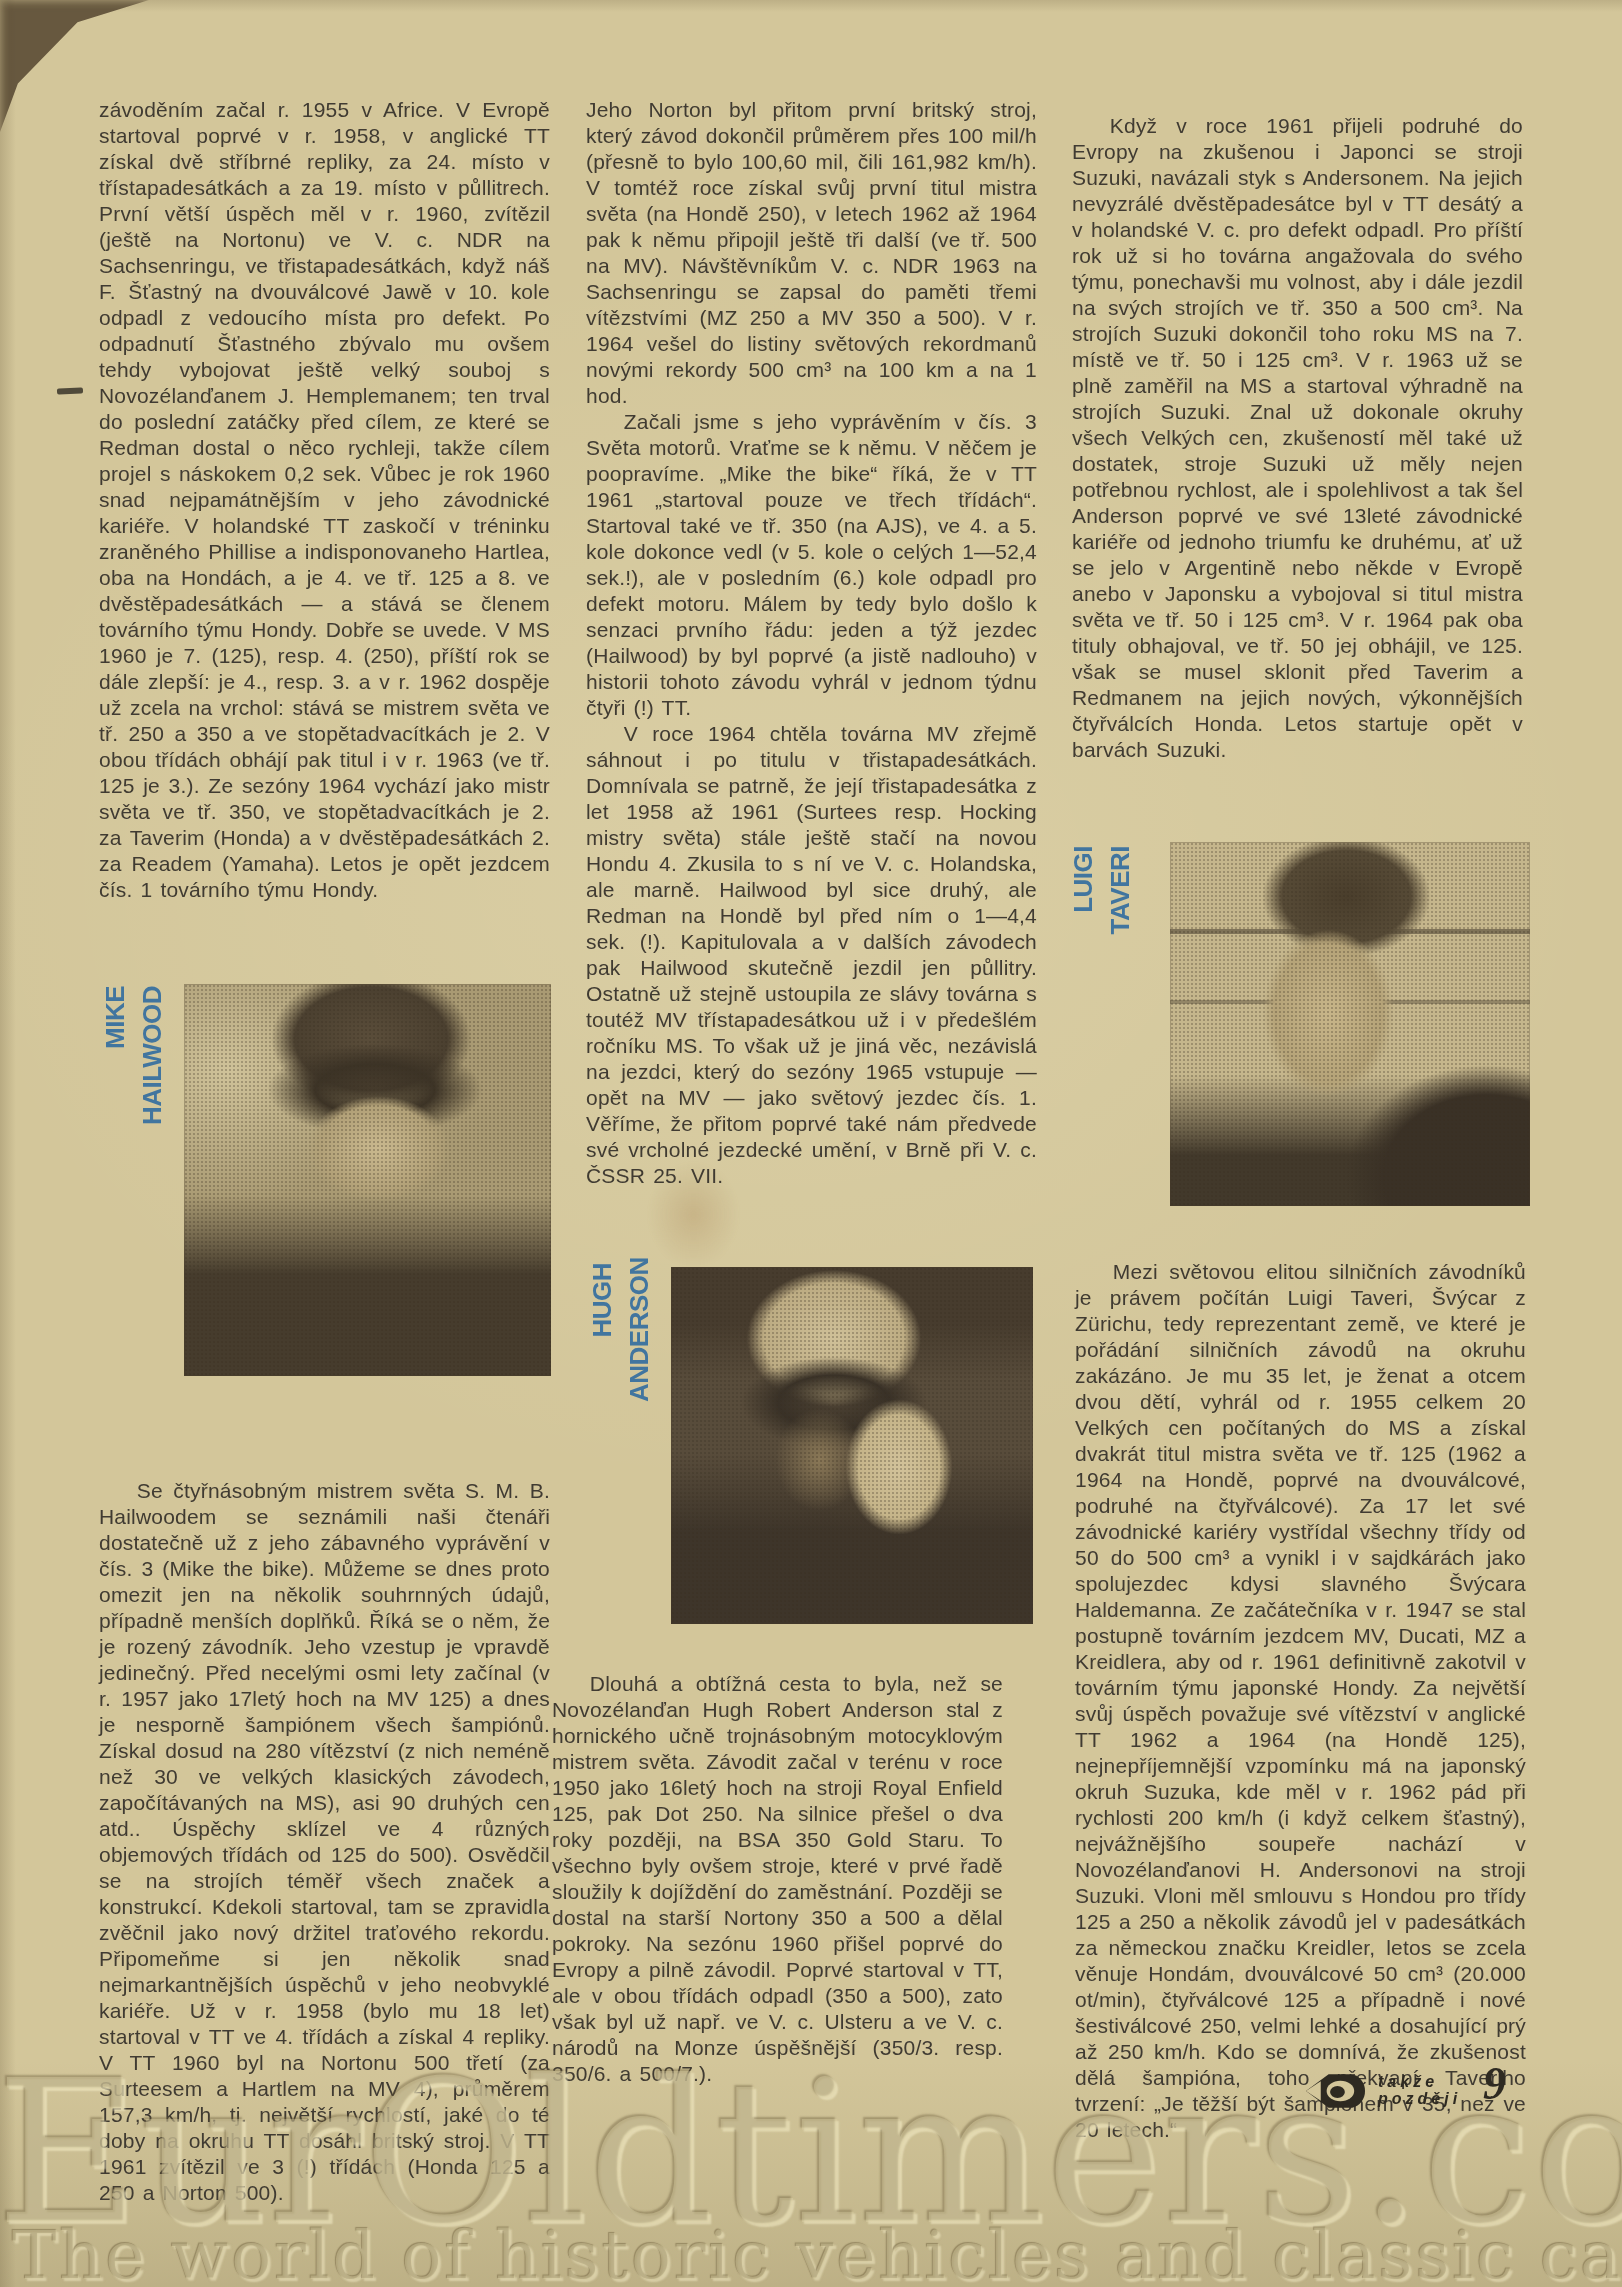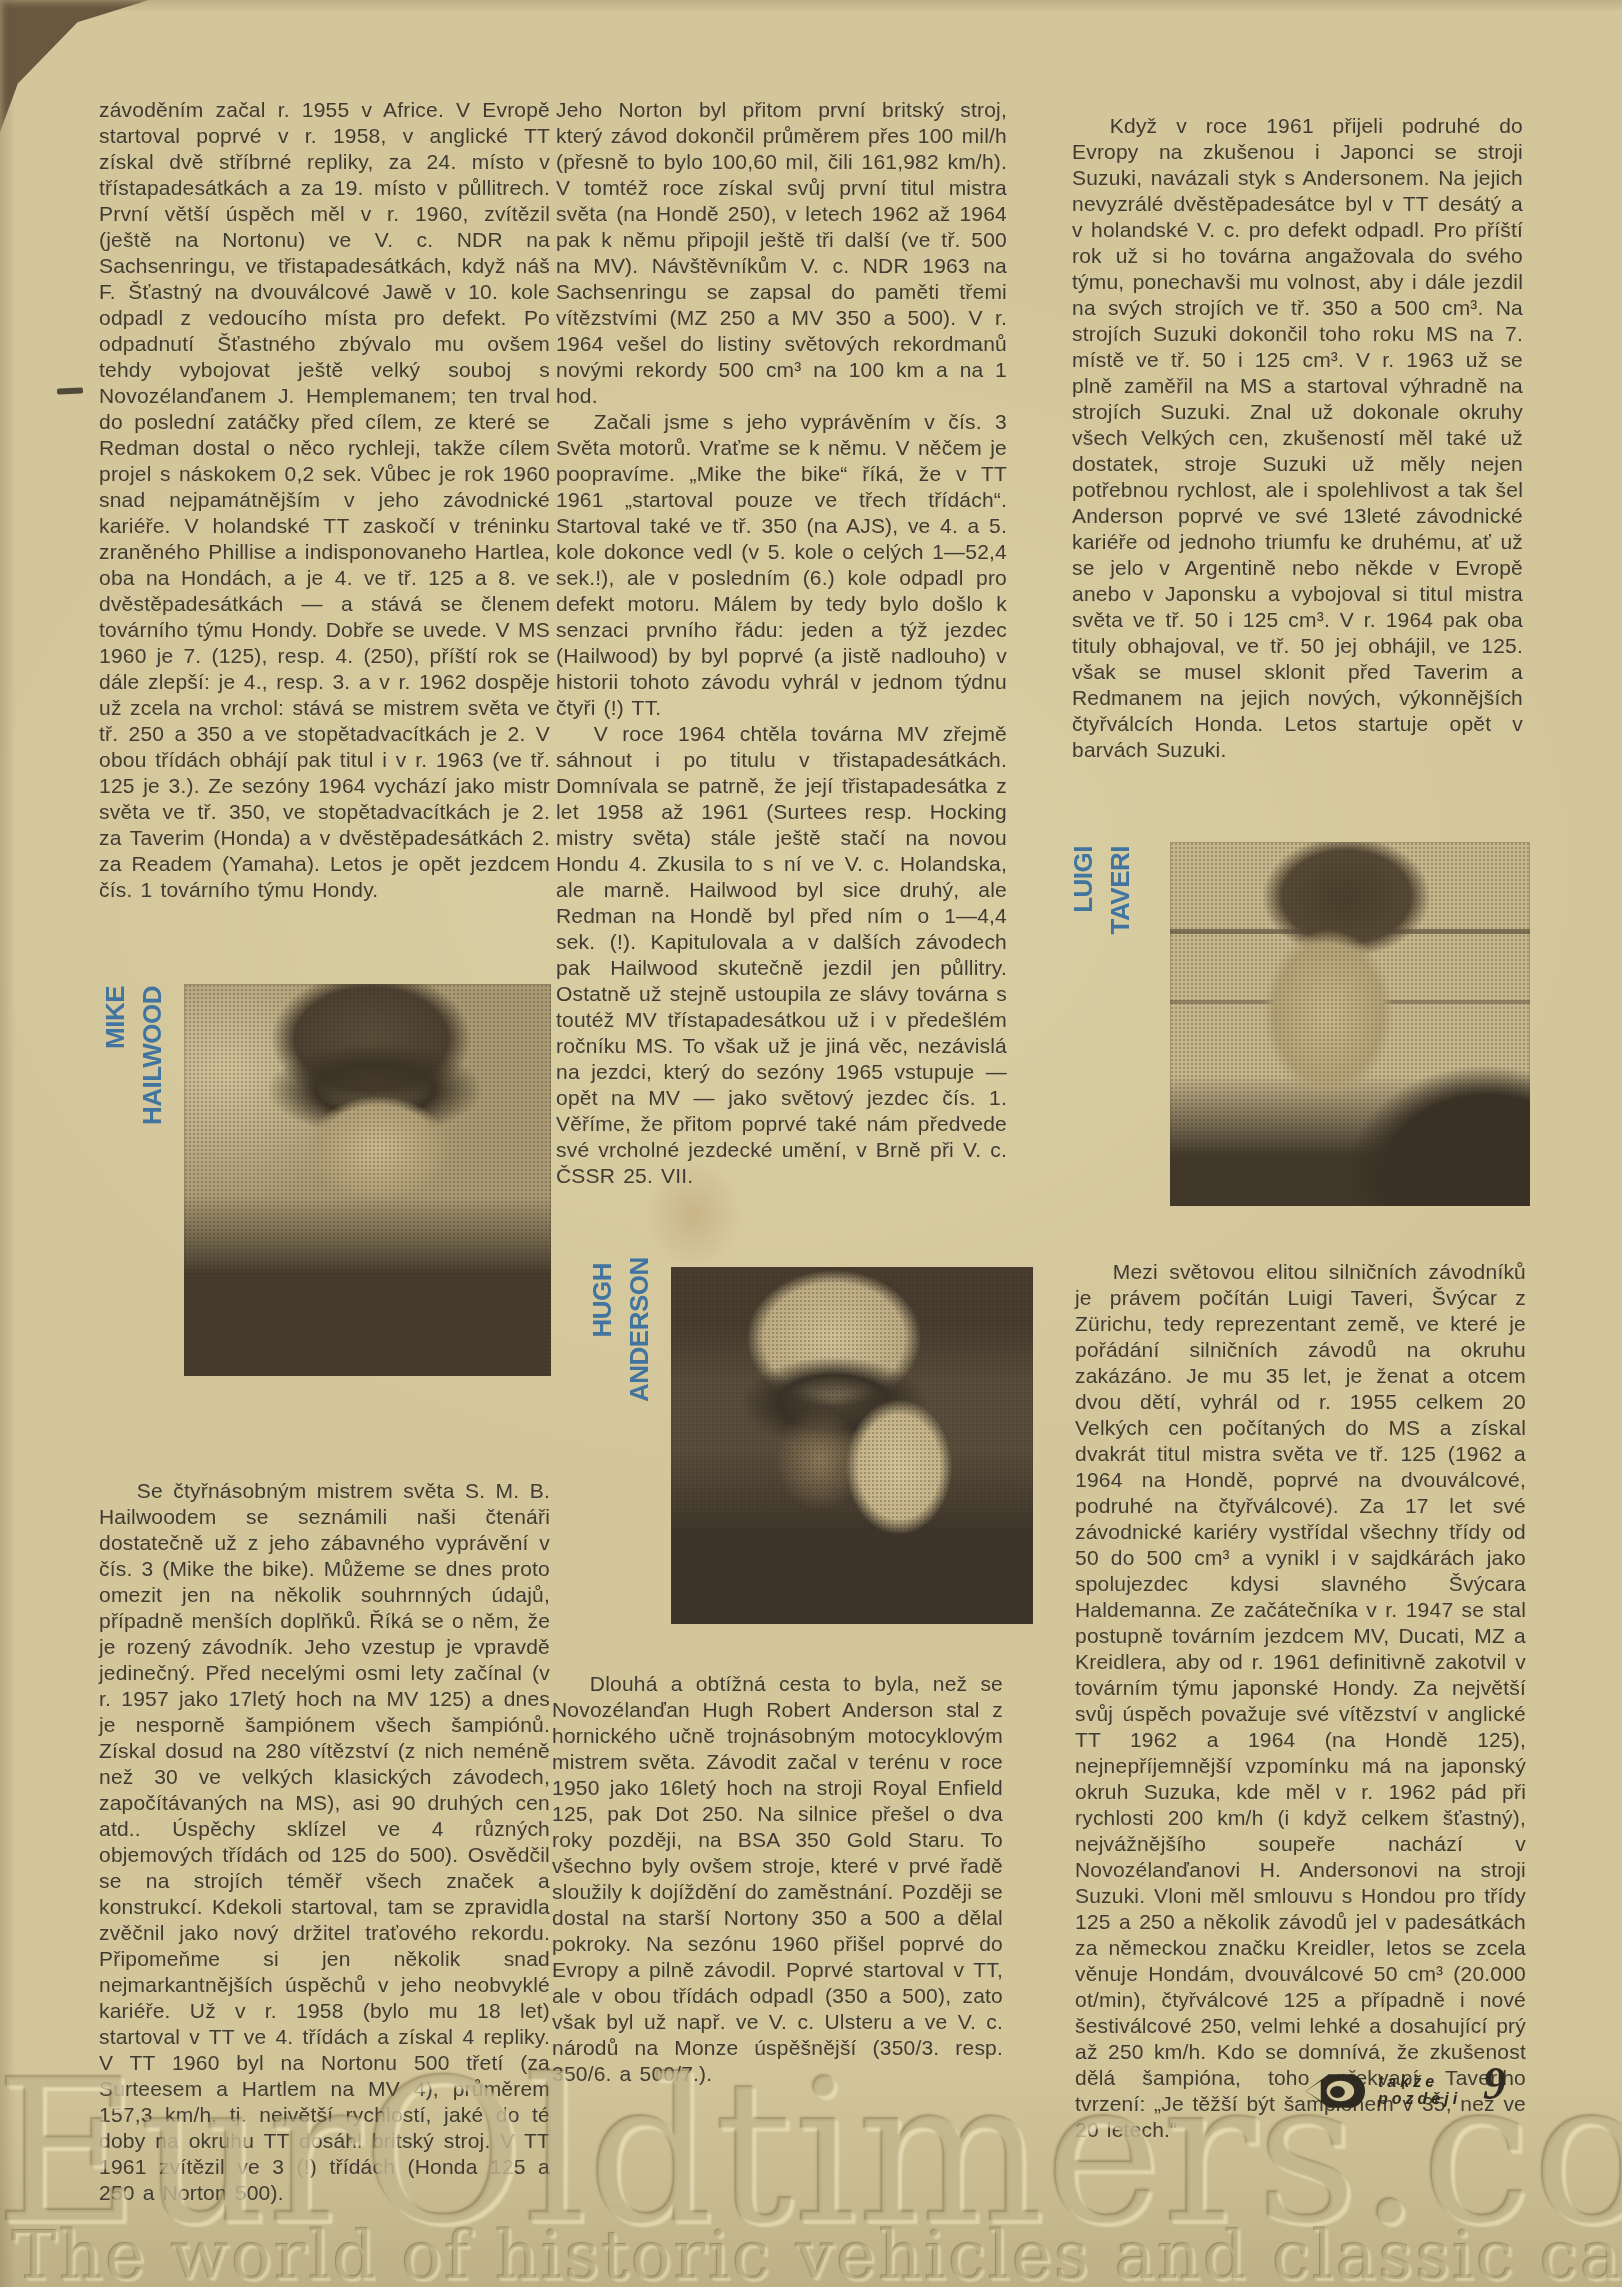--- a/index.html
+++ b/index.html
@@ -33,21 +33,21 @@
     filter:blur(2px);
   }
   .col{position:absolute; width:451px;}
   .col p{
     margin:0; text-align:justify; hyphens:auto; -webkit-hyphens:auto;
     font-size:21px; line-height:26px; word-spacing:2px; letter-spacing:0.2px;
   }
   .col p.indent{text-indent:1.8em;}
   .c1a{left:99px; top:97px;}
   .c1b{left:99px; top:1478px;}
-  .c2a{left:556px; top:97px;}
+  .c2a{left:586px; top:97px;}
   .c2b{left:552px; top:1671px;}
   .c3a{left:1072px; top:97px;margin-top:16px;}
   .c3b{left:1075px; top:1259px;}
 
   .photo{position:absolute; box-shadow:0 0 0 1px rgba(70,60,40,0.25) inset;}
   .photo::after{ 
     content:""; position:absolute; inset:0;
     background-image:radial-gradient(rgba(55,46,32,0.28) 1px, rgba(0,0,0,0) 1.4px);
     background-size:4px 4px;
   }

